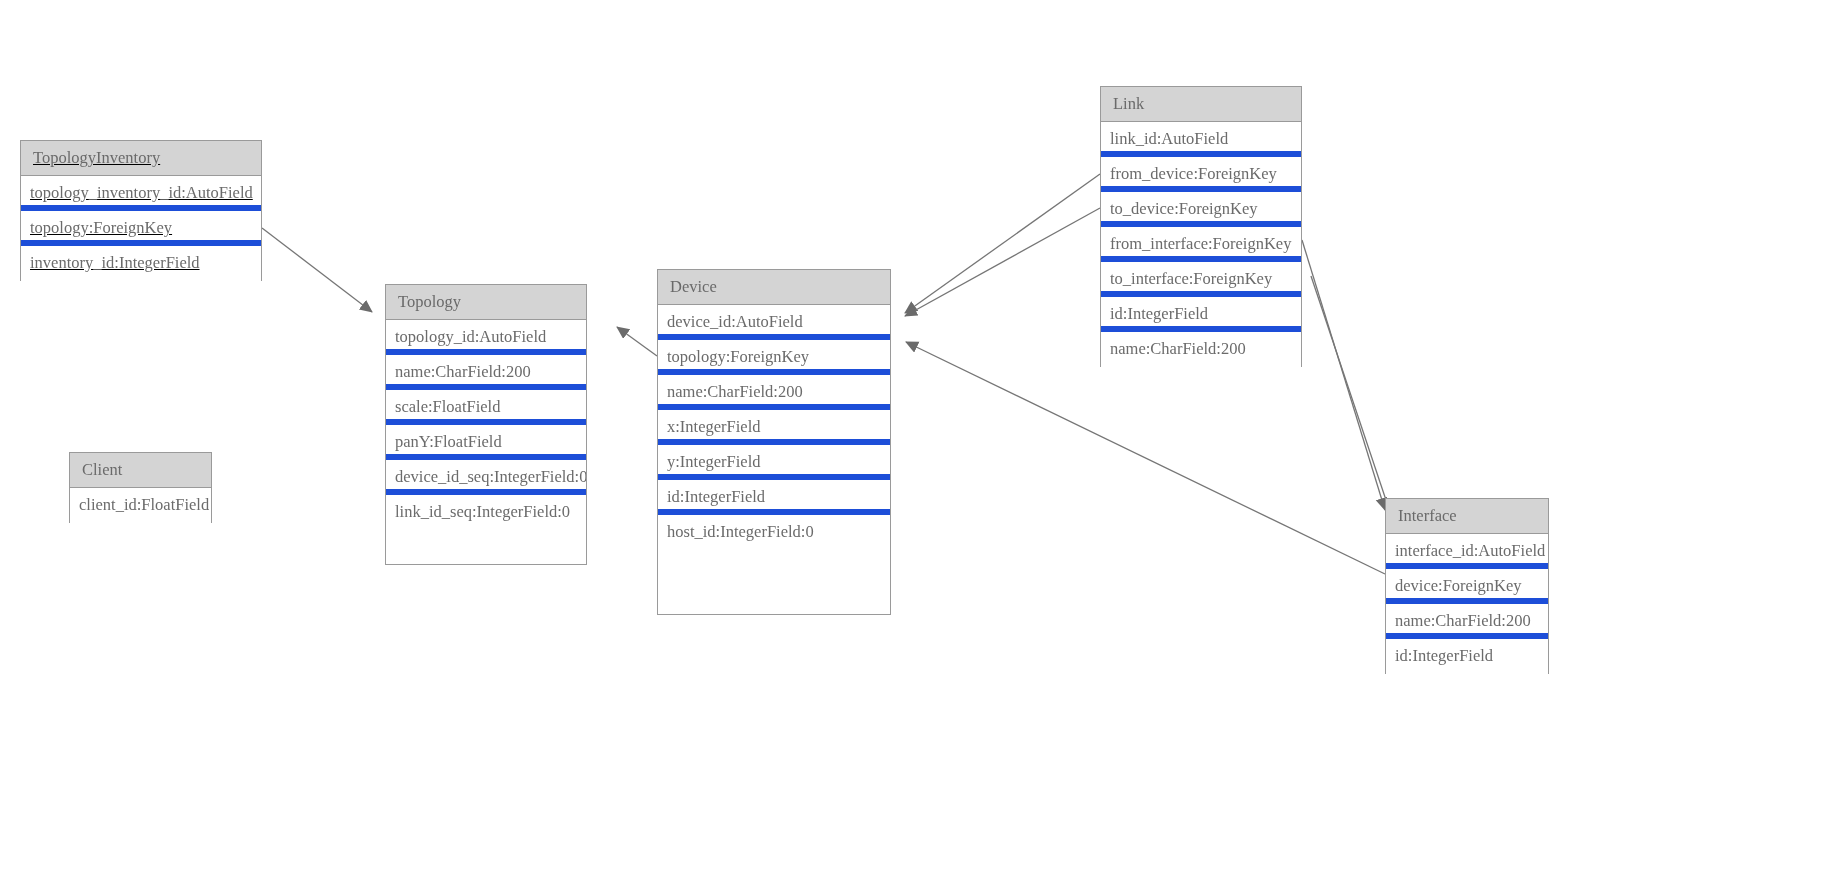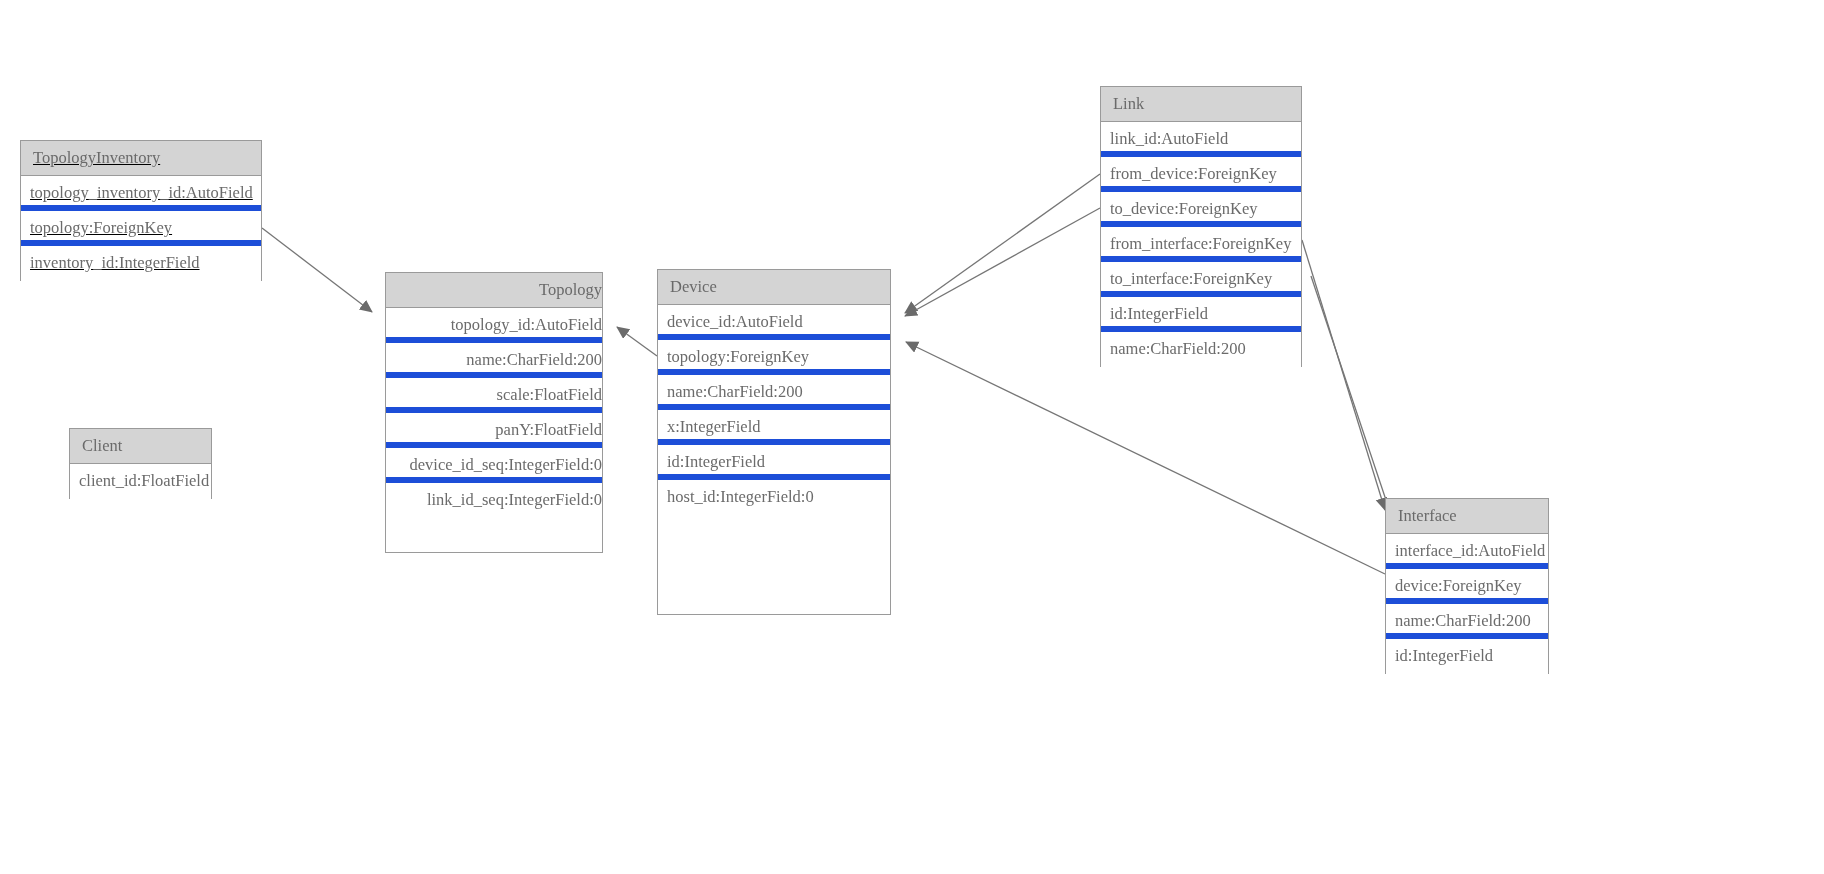--- a/index.html
+++ b/index.html
@@ -101,54 +101,55 @@
     </g>
   </svg>
 
   <div id="entity-layer">
       <div class="entity" style="left: 20px; top: 140px; width: 242px; height: 141px; text-decoration: underline;">
         <div class="entity-header">TopologyInventory</div>
         <div class="entity-field">topology_inventory_id:AutoField</div>
         <div class="entity-field">topology:ForeignKey</div>
         <div class="entity-field last">inventory_id:IntegerField</div>
       </div>
-      <div class="entity" style="left: 385px; top: 272px; width: 218px; height: 281px; text-align: right;">
+      <div class="entity" style="left: 385px; top: 284px; width: 202px; height: 281px;">
         <div class="entity-header">Topology</div>
         <div class="entity-field">topology_id:AutoField</div>
         <div class="entity-field">name:CharField:200</div>
         <div class="entity-field">scale:FloatField</div>
         <div class="entity-field">panY:FloatField</div>
         <div class="entity-field">device_id_seq:IntegerField:0</div>
         <div class="entity-field last">link_id_seq:IntegerField:0</div>
       </div>
       <div class="entity" style="left: 657px; top: 269px; width: 234px; height: 346px;">
         <div class="entity-header">Device</div>
         <div class="entity-field">device_id:AutoField</div>
         <div class="entity-field">topology:ForeignKey</div>
         <div class="entity-field">name:CharField:200</div>
         <div class="entity-field">x:IntegerField</div>
+        <div class="entity-field">y:IntegerField</div>
         <div class="entity-field">id:IntegerField</div>
         <div class="entity-field last">host_id:IntegerField:0</div>
       </div>
       <div class="entity" style="left: 1100px; top: 86px; width: 202px; height: 281px;">
         <div class="entity-header">Link</div>
         <div class="entity-field">link_id:AutoField</div>
         <div class="entity-field">from_device:ForeignKey</div>
         <div class="entity-field">to_device:ForeignKey</div>
         <div class="entity-field">from_interface:ForeignKey</div>
         <div class="entity-field">to_interface:ForeignKey</div>
         <div class="entity-field">id:IntegerField</div>
         <div class="entity-field last">name:CharField:200</div>
       </div>
       <div class="entity" style="left: 1385px; top: 486px; width: 164px; height: 176px; margin-top: 12px;">
         <div class="entity-header">Interface</div>
         <div class="entity-field">interface_id:AutoField</div>
         <div class="entity-field">device:ForeignKey</div>
         <div class="entity-field">name:CharField:200</div>
         <div class="entity-field last">id:IntegerField</div>
       </div>
-      <div class="entity" style="left: 69px; top: 428px; width: 143px; height: 71px;">
+      <div class="entity" style="left: 69px; top: 452px; width: 143px; height: 71px;">
         <div class="entity-header">Client</div>
         <div class="entity-field last">client_id:FloatField</div>
       </div>
     </div>
 
 </div>
 
 </body></html>

